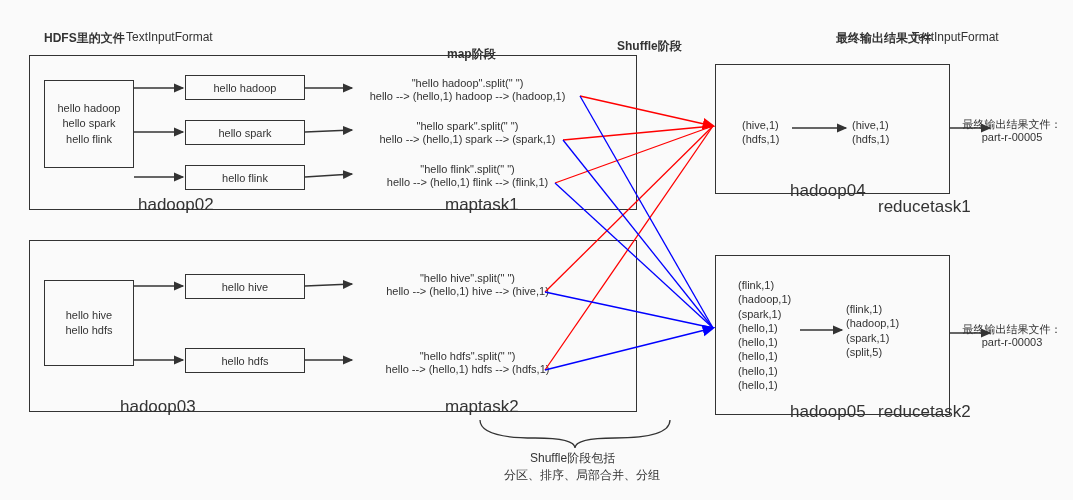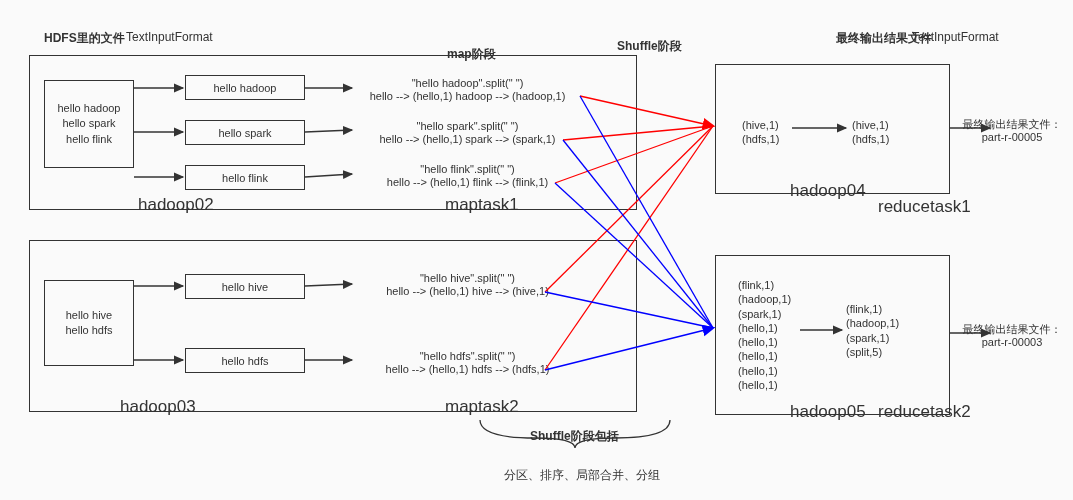--- a/index.html
+++ b/index.html
@@ -159,21 +159,21 @@
   <div>(flink,1)</div>
     <div>(hadoop,1)</div>
     <div>(spark,1)</div>
     <div>(split,5)</div>
 </div>
 <div class="label-below" style="left:790px;top:402px">hadoop05</div>
 <div class="label-below" style="left:878px;top:402px">reducetask2</div>
 <div class="txt" style="left:962px;top:322px;width:100px">最终输出结果文件：</div>
 <div class="txt" style="left:962px;top:336px;width:100px">part-r-00003</div>
 
-<div class="footer-desc" style="left:530px;top:428px;font-weight:bold">Shuffle阶段包括</div>
+<div class="footer-desc" style="left:530px;top:450px;font-weight:normal">Shuffle阶段包括</div>
 <div class="footer-desc" style="left:504px;top:467px">分区、排序、局部合并、分组</div>
 
 <svg class="overlay">
   <defs>
     <marker id="arr" markerWidth="9" markerHeight="9" refX="7" refY="3.5" orient="auto">
       <polygon points="0 0, 8 3.5, 0 7" fill="#333"></polygon>
     </marker>
     <marker id="arrR" markerWidth="11" markerHeight="11" refX="8" refY="4.5" orient="auto">
       <polygon points="0 0, 10 4.5, 0 9" fill="red"></polygon>
     </marker>

